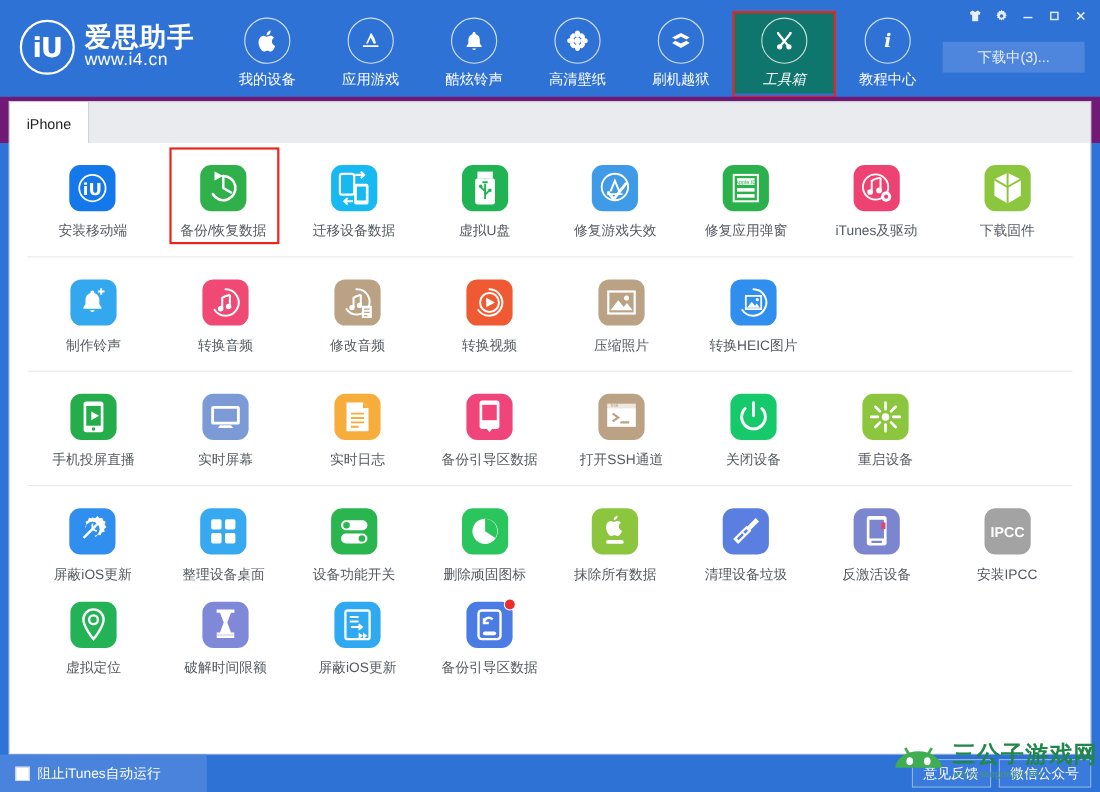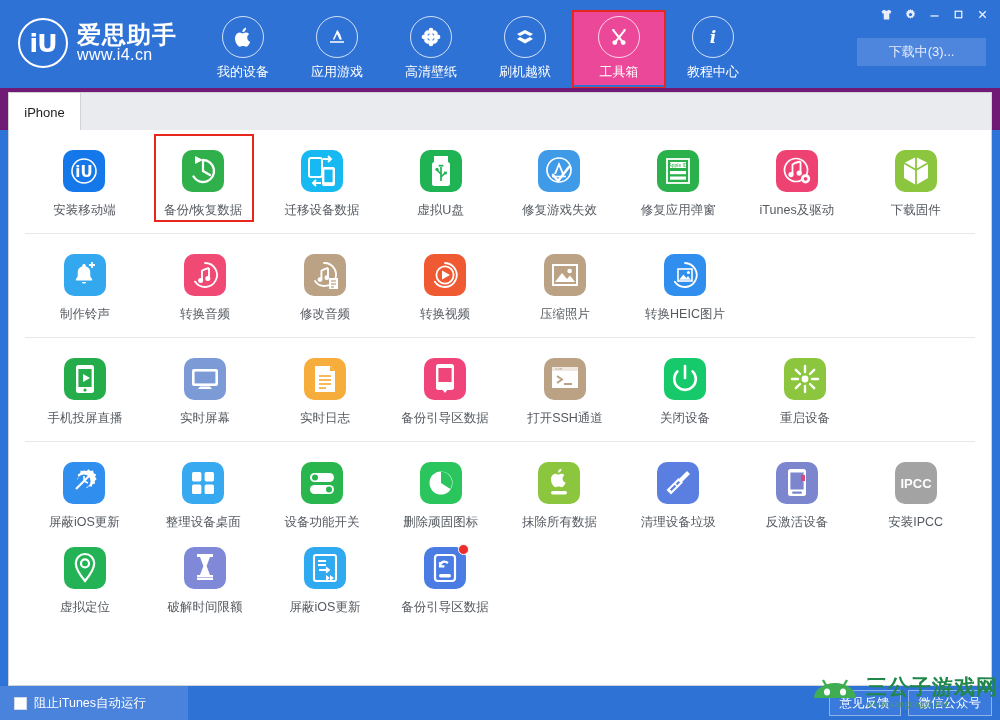--- a/index.html
+++ b/index.html
@@ -54,21 +54,22 @@
   }
   .nav-circle{
     width:42px;height:42px;border-radius:50%;
     border:1.5px solid rgba(255,255,255,.78);
     display:flex;align-items:center;justify-content:center;
     color:#fff;
   }
   .nav-circle svg{display:block;}
   .nav-label{color:#ffffff;font-size:13px;}
   .nav-item.selected{
-    background:#ec4899;
+    background:#0f766e;
+    font-style:italic;
   }
   .nav-item.selected .nav-sel-box{
     position:absolute; left:0; top:0; right:0; bottom:-4px;
     border:2px solid #e8261c; pointer-events:none;
   }
   .nav-item.selected{ padding-bottom:4px; }
 
   .dl-btn{
     position:absolute; right:14px; top:38px;
     width:129px;height:28px;
@@ -234,20 +235,29 @@
       <div class="nav-item">
         <div class="nav-circle">
           <svg width="22" height="22" viewBox="0 0 22 22">
               <path d="M11 4.5 L15.2 13.5 L13.6 13.5 L11 8 L8.4 13.5 L6.8 13.5 Z M4 15.2 L18 15.2 L18 16.8 L4 16.8 Z" fill="#fff"></path>
               <path d="M11 4.5 C13 7 14.5 10.5 15.2 13.5" stroke="#fff" stroke-width="1.3" fill="none"></path>
             </svg>
         </div>
         <div class="nav-label">应用游戏</div>
       </div>
 
+      <div class="nav-item">
+        <div class="nav-circle">
+          <svg width="20" height="21" viewBox="0 0 20 21">
+              <path d="M10 2.2c-.8 0-1.4.6-1.4 1.3v.6C6.2 4.7 4.8 6.7 4.8 9.2v3.3l-1.6 2.2v1.1h13.6v-1.1l-1.6-2.2V9.2c0-2.5-1.4-4.5-3.8-5.1V3.5c0-.7-.6-1.3-1.4-1.3z" fill="#fff"></path>
+              <path d="M8.2 17.1a1.9 1.9 0 0 0 3.6 0z" fill="#fff"></path>
+            </svg>
+        </div>
+        <div class="nav-label">酷炫铃声</div>
+      </div>
 
       <div class="nav-item">
         <div class="nav-circle">
           <svg width="22" height="22" viewBox="0 0 22 22">
               <g fill="#fff">
                 <circle cx="11" cy="11" r="3"></circle>
                 <ellipse cx="11" cy="5" rx="2.4" ry="3.3"></ellipse>
                 <ellipse cx="11" cy="17" rx="2.4" ry="3.3"></ellipse>
                 <ellipse cx="5" cy="11" rx="3.3" ry="2.4"></ellipse>
                 <ellipse cx="17" cy="11" rx="3.3" ry="2.4"></ellipse>

